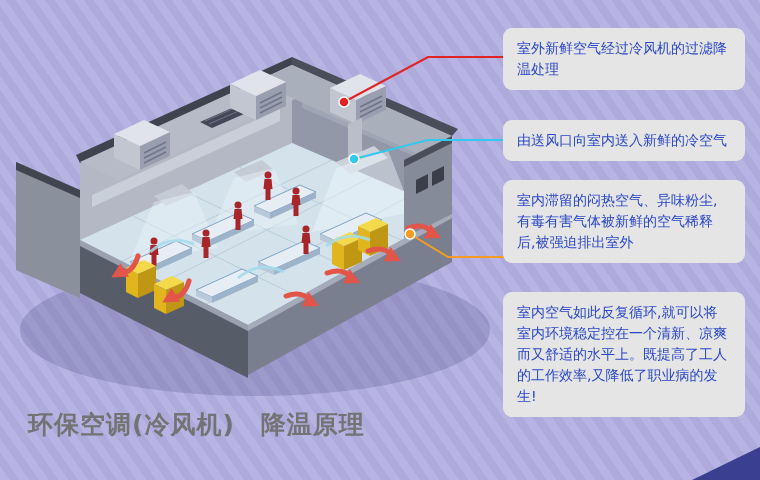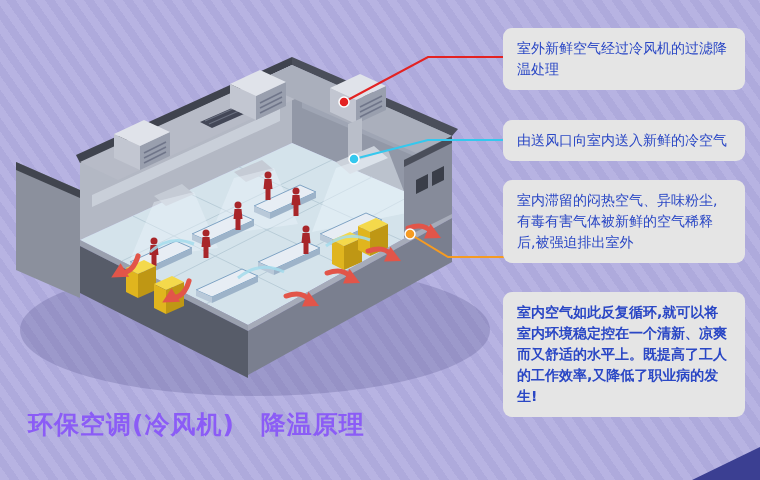--- a/index.html
+++ b/index.html
@@ -10,24 +10,24 @@
   }
   .scene{position:absolute;left:0;top:0;z-index:1;}
   .callout{
     position:absolute;left:503px;width:214px;
     background:#e5e5e5;border-radius:9px;padding:10px 14px;
     color:#2a47c5;font-size:14px;line-height:1.5;z-index:2;
   }
   #callout-1{top:28px;}
   #callout-2{top:112px;margin-top:8px;}
   #callout-3{top:180px;}
-  #callout-4{top:292px;font-weight:bold;}
+  #callout-4{top:292px;}
   .page-title{
     position:absolute;left:28px;top:408px;z-index:3;
-    font-size:25px;font-weight:bold;color:#8b5cf6;letter-spacing:1px;
+    font-size:25px;font-weight:bold;color:#737373;letter-spacing:1px;
   }
 </style>
 </head>
 <body>
 
 <div>
 
   <svg class="scene" width="760" height="480" viewBox="0 0 760 480">
     <defs>
       <g id="bench">

